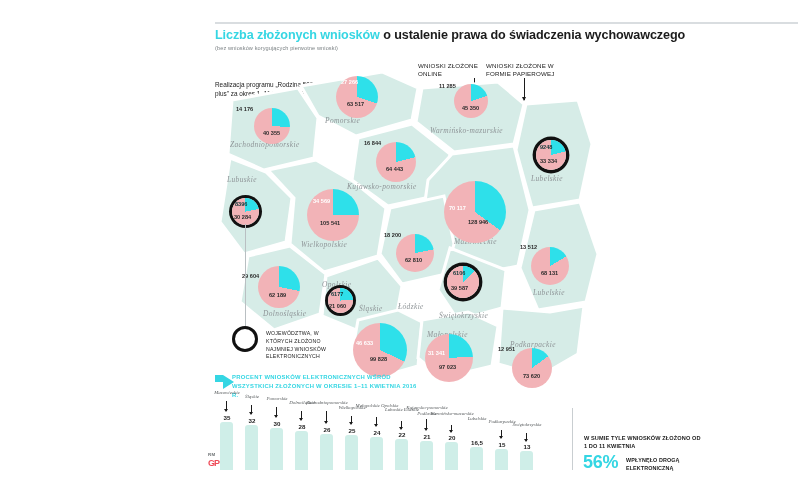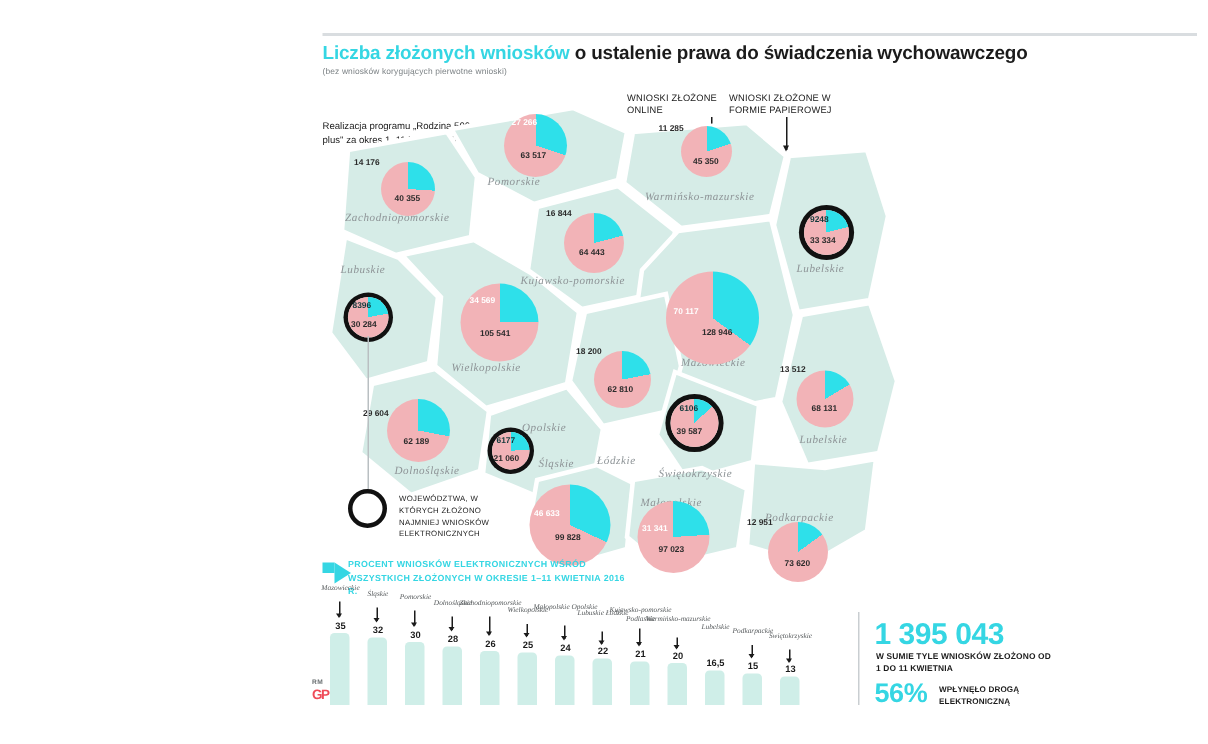--- a/index.html
+++ b/index.html
@@ -139,21 +139,21 @@
     <div class="vname" style="left:119px;top:58px;">Pomorskie</div>
     <div class="vname" style="left:224px;top:68px;">Warmińsko-mazurskie</div>
     <div class="vname" style="left:325px;top:116px;">Lubelskie</div>
     <div class="vname" style="left:141px;top:124px;">Kujawsko-pomorskie</div>
     <div class="vname" style="left:21px;top:117px;font-style:italic;">Lubuskie</div>
     <div class="vname" style="left:95px;top:182px;">Wielkopolskie</div>
     <div class="vname" style="left:248px;top:179px;">Mazowieckie</div>
     <div class="vname" style="left:192px;top:244px;">Łódzkie</div>
     <div class="vname" style="left:327px;top:230px;">Lubelskie</div>
     <div class="vname" style="left:57px;top:251px;">Dolnośląskie</div>
-    <div class="vname" style="left:142px;top:222px;">Opolskie</div>
+    <div class="vname" style="left:116px;top:222px;">Opolskie</div>
     <div class="vname" style="left:233px;top:253px;">Świętokrzyskie</div>
     <div class="vname" style="left:153px;top:246px;">Śląskie</div>
     <div class="vname" style="left:221px;top:272px;">Małopolskie</div>
     <div class="vname" style="left:304px;top:282px;">Podkarpackie</div>
 
     
     
     <div class="pie" style="left:48px;top:50px;width:36px;height:36px;background:conic-gradient(#2ee0ea 0 26%, #f2b3b7 26% 100%);">
       <div class="lab pk" style="left:9px;top:22px;">40 355</div>
       <div class="lab pk" style="left:-18px;top:-2px;">14 176</div>
@@ -297,21 +297,20 @@
     <div class="blab" style="left:134px;top:1px;">Małopolskie Opolskie</div>
     <div class="blab" style="left:159px;top:5px;">Lubuskie Łódzkie</div>
     <div class="blab" style="left:184px;top:3px;">Kujawsko-pomorskie Podlaskie</div>
     <div class="blab" style="left:209px;top:9px;">Warmińsko-mazurskie</div>
     <div class="blab" style="left:234px;top:14px;">Lubelskie</div>
     <div class="blab" style="left:259px;top:17px;">Podkarpackie</div>
     <div class="blab" style="left:284px;top:20px;">Świętokrzyskie</div>
   </div>
 
   <div class="vsep"></div>
-  <div class="bignum">1 395 043</div>
   <div class="bignum-sub">W SUMIE TYLE WNIOSKÓW ZŁOŻONO OD 1 DO 11 KWIETNIA</div>
   <div class="pct">56%</div>
   <div class="pct-sub">WPŁYNĘŁO DROGĄ ELEKTRONICZNĄ</div>
 
   <div class="brand">
     <div class="bt">RM</div>
     <div class="bl">GP</div>
   </div>
 
 </div>

